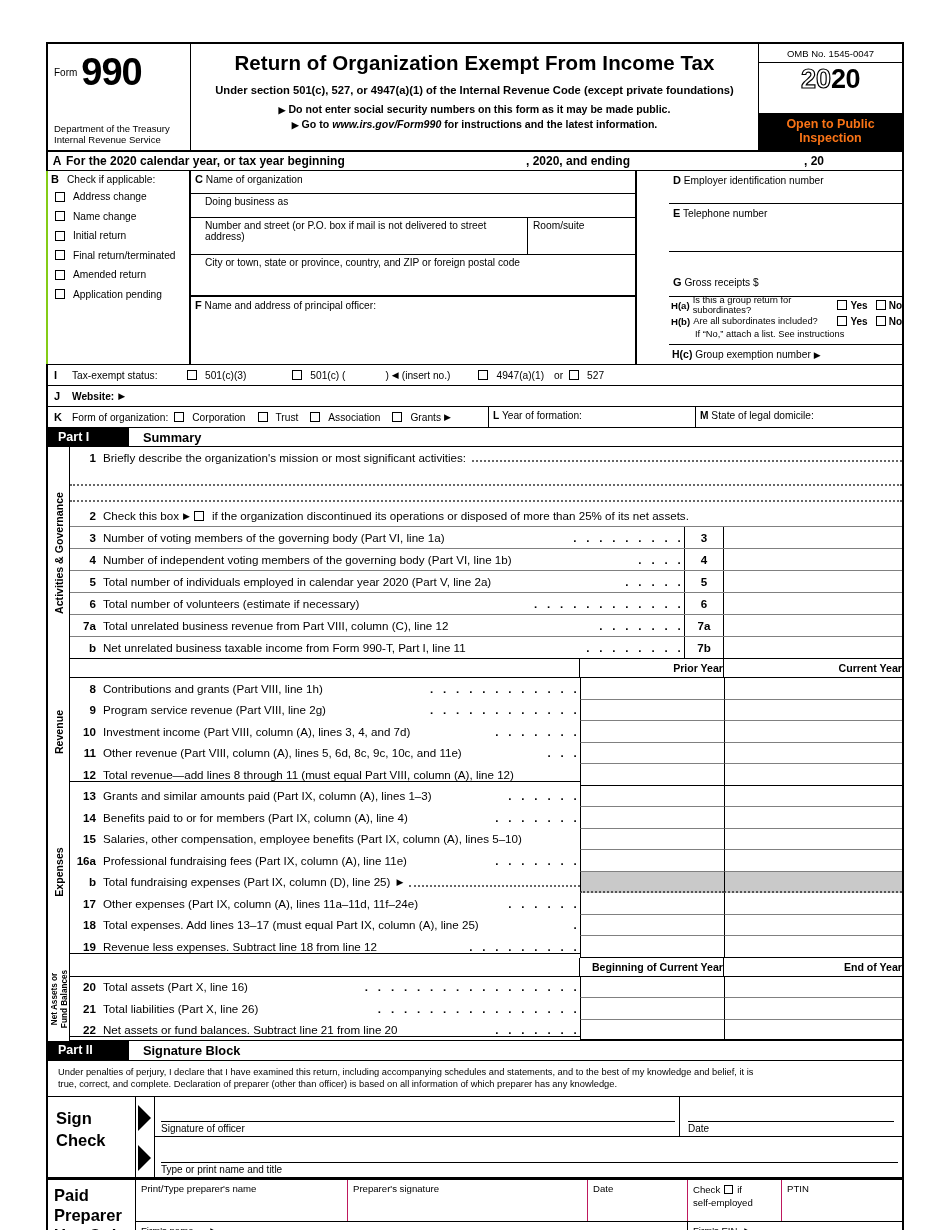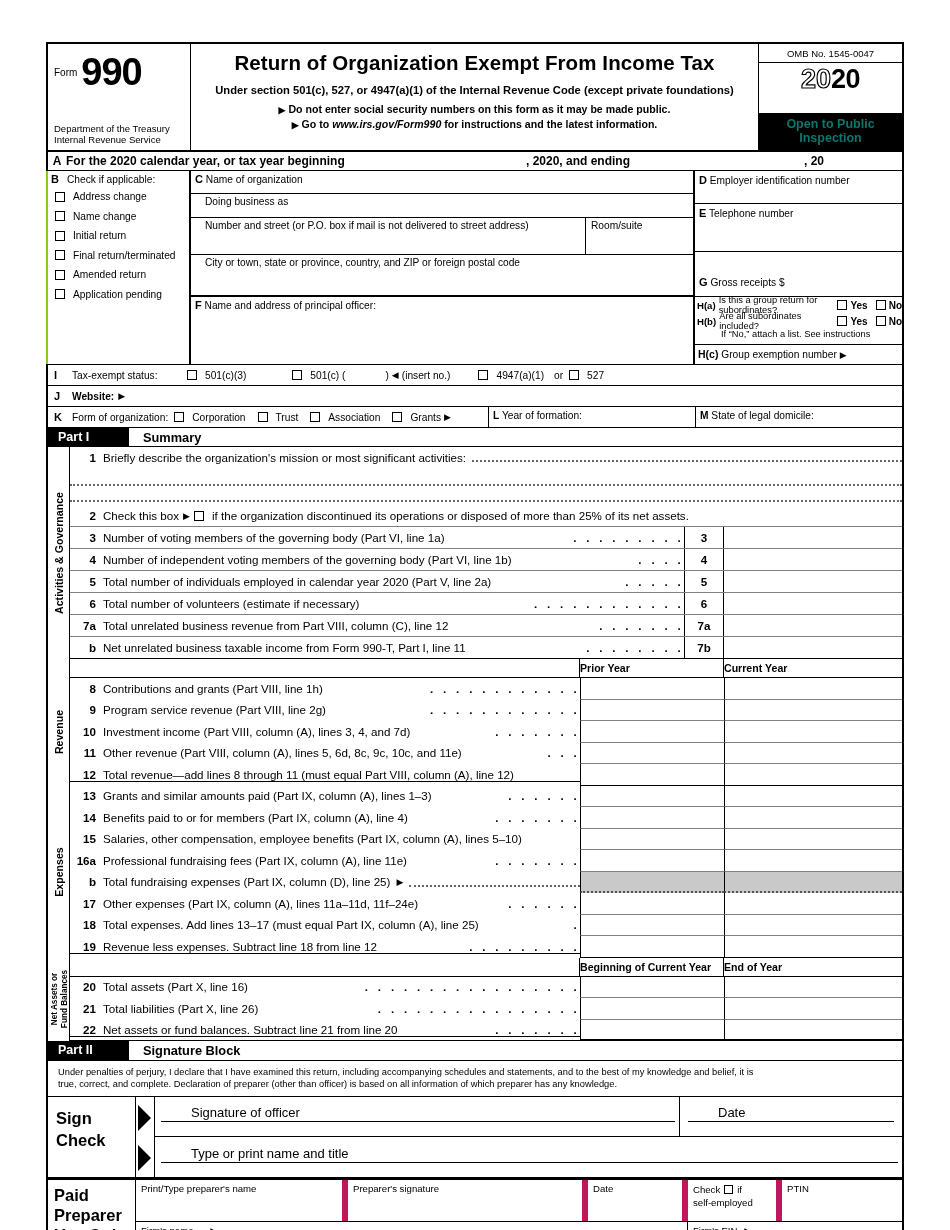--- a/index.html
+++ b/index.html
@@ -79,21 +79,21 @@
     padding-top: 1px;
   }
   .yr-out {
     font-size: 27px; font-weight: bold;
     color: #fff;
     -webkit-text-stroke: 1.2px #000;
     letter-spacing: 0px;
   }
   .yr-in { font-size: 27px; font-weight: bold; letter-spacing: -.5px; }
   .openpub {
-    background: #000; color: #0f766e;
+    background: #000; color: #f97316;
     font-size: 12.5px; font-weight: bold;
     text-align: center;
     padding: 3px 0 5px;
     line-height: 14px;
   }
 
   
   .lineA {
     border-left: 2px solid #000;
     border-right: 2px solid #000;
@@ -156,21 +156,21 @@
   .c-street .s-room {
     width: 108px;
     border-left: 1px solid #000;
     padding-left: 5px;
     margin-top: -2px;
     padding-top: 2px;
     align-self: stretch;
   }
   .c-city { height: 42px; padding-left: 14px; border-bottom: 2px solid #000; }
   .c-officer { height: 42px; border-bottom: none; }
-  .col-d { width: 207px; }
+  .col-d { width: 233px; margin-left: 32px; }
   .dfield {
     border-bottom: 1px solid #000;
     font-size: 10.2px;
     padding: 3px 0 0 4px;
   }
   .dfield b { font-size: 11px; }
   .d-ein { height: 33px; }
   .d-tel { height: 48px; }
   .d-gross { height: 45px; border-bottom: 1px solid #000; padding-top: 24px; }
   .hblock { font-size: 9.3px; }
@@ -284,21 +284,21 @@
   .colhdr {
     display: flex;
     height: 19px;
     font-size: 10.6px;
     font-weight: bold;
     border-bottom: 1px solid #000;
   }
   .colhdr .spacer { flex: 1; border-right: 1px solid #000; }
   .colhdr .ch {
     width: 144px;
-    text-align: left;
+    text-align: right;
     border-right: 1px solid #000;
     line-height: 18px;
     flex: none;
   }
   .colhdr .ch.last { border-right: none; width: 178px; }
 
   .sec-rev .lrow, .sec-exp .lrow, .sec-net .lrow { height: 21.5px; }
   .sec-rev .ltxtwrap, .sec-exp .ltxtwrap { flex: 1; display: flex; align-items: center; }
   .moneycell {
     width: 144px;
@@ -350,23 +350,22 @@
     border-top: 13px solid transparent;
     border-bottom: 13px solid transparent;
   }
   .sign-body { flex: 1; }
   .sign-r1 { display: flex; height: 40px; border-bottom: 1px solid #000; }
   .sign-r1 .sig { flex: 1; border-right: 1px solid #000; position: relative; }
   .sign-r1 .dt { width: 222px; position: relative; }
   .sign-r2 { height: 40px; position: relative; }
   .ul-lbl {
     position: absolute;
-    left: 6px; bottom: 16px;
-    font-size: 13px;
-    margin-left: 30px;
+    left: 6px; bottom: 2px;
+    font-size: 10px;
   }
   .ul-line {
     position: absolute;
     left: 6px; right: 4px; bottom: 14px;
     border-bottom: 1px solid #000;
   }
   .dt .ul-lbl { left: 8px; }
   .dt .ul-line { left: 8px; right: 8px; }
 
   .paidblk {
@@ -377,21 +376,21 @@
   .paid-lbl {
     width: 88px;
     font-size: 16.5px;
     font-weight: bold;
     padding: 5px 0 0 6px;
     line-height: 20px;
     border-right: 1px solid #000;
   }
   .paid-body { flex: 1; }
   .paid-r1 { display: flex; height: 42px; border-bottom: 1px solid #000; font-size: 9.6px; }
-  .paid-r1 > div { padding: 3px 0 0 5px; border-right: 6px solid #be185d; }
+  .paid-r1 > div { padding: 3px 0 0 5px; border-right: 1px solid #be185d; }
   .p-name { flex: 1; }
   .p-sig { width: 240px; }
   .p-date { width: 100px; }
   .p-check { width: 94px; line-height: 13px; }
   .p-check .ckinline { display: flex; align-items: center; }
   .p-check .ckbox { margin: 0 4px; width: 9px; height: 9px; }
   .p-ptin { width: 120px; border-right: none !important; }
   .paid-r2 { display: flex; height: 20px; border-bottom: 1px solid #000; font-size: 9.6px; }
   .paid-r2 .l, .paid-r3 .l { flex: 1; padding: 3px 0 0 5px; border-right: 1px solid #000; }
   .paid-r2 .r, .paid-r3 .r { width: 214px; padding: 3px 0 0 5px; }

